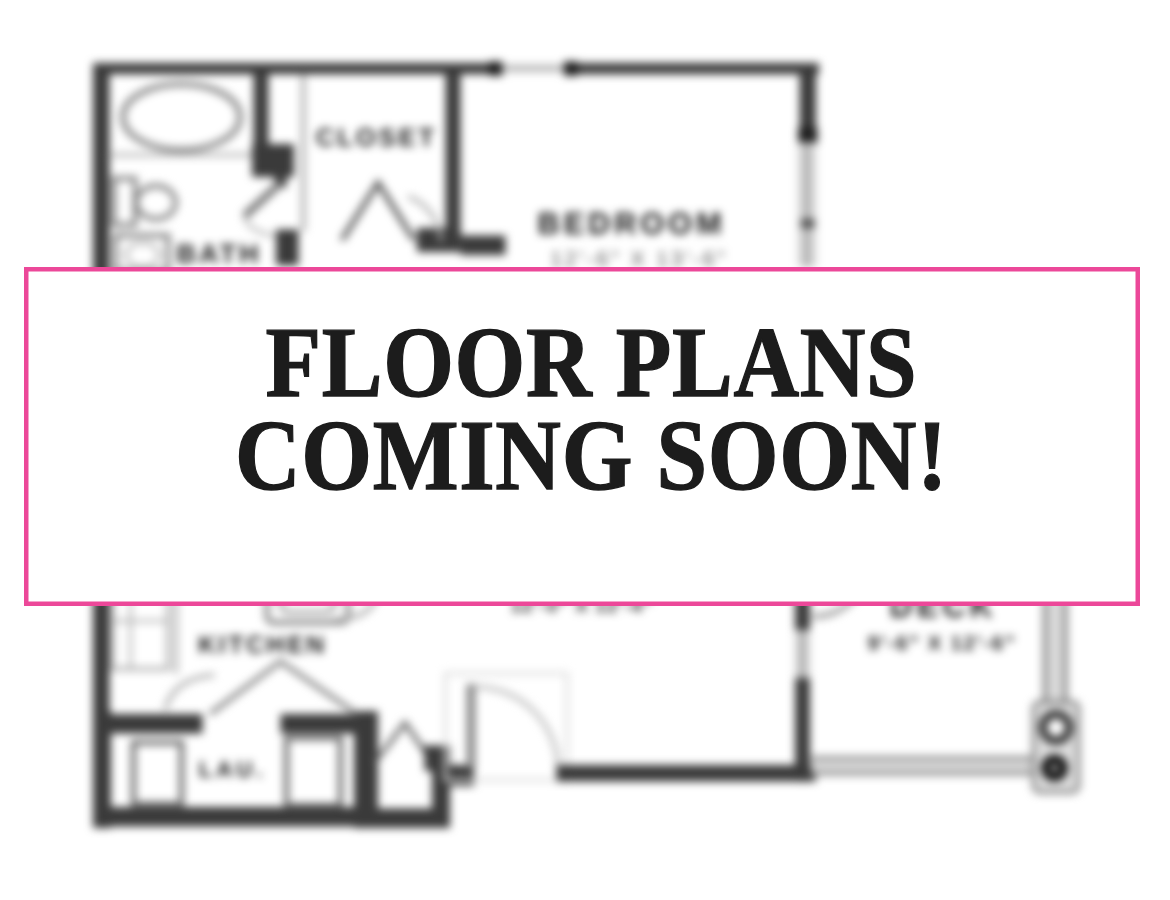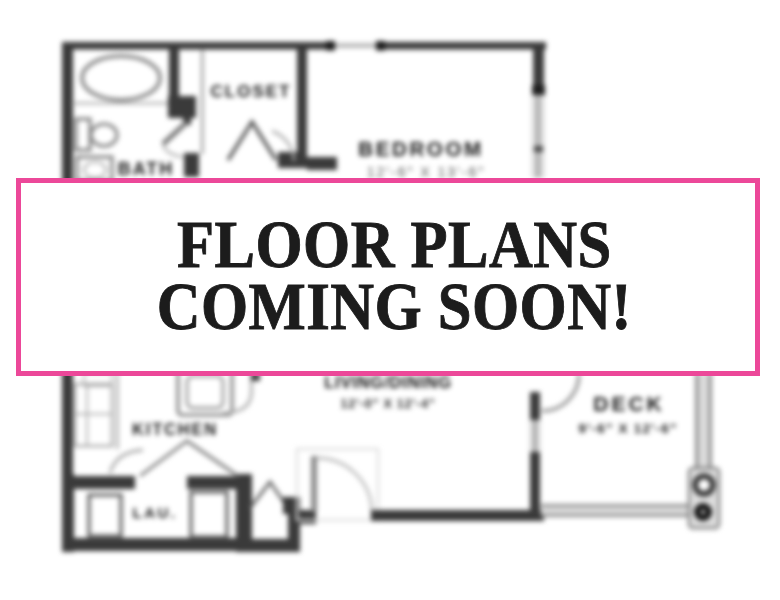--- a/index.html
+++ b/index.html
@@ -1,18 +1,18 @@
 <!DOCTYPE html>
 <html><head>
 <meta charset="utf-8">
 <style>
   html,body{margin:0;padding:0;background:#fff;width:780px;height:600px;overflow:hidden;}
   #plan{position:absolute;left:0;top:0;width:780px;height:600px;filter:blur(2.8px);}
-  #banner{position:absolute;left:16px;top:178px;width:744px;height:198px;box-sizing:border-box;
-          border:5px solid #ec4899;background:#ffffff;text-align:center;}
+  #banner{position:absolute;left:16px;top:178px;width:744px;height:226px;box-sizing:border-box;
+          border:3px solid #ec4899;background:#ffffff;text-align:center;}
   #banner .txt{font-family:"Liberation Serif",serif;font-weight:bold;color:#1c1c1c;
           font-size:67px;line-height:62px;padding-top:29.5px;letter-spacing:0.5px;-webkit-text-stroke:0.9px #1c1c1c;transform:scaleX(0.905) translateX(7px);transform-origin:50% 50%;}
   text{font-family:"Liberation Sans",sans-serif;}
 </style>
 </head>
 <body>
 
 <div id="plan">
 <svg width="780" height="600" viewBox="0 0 780 600">
 

